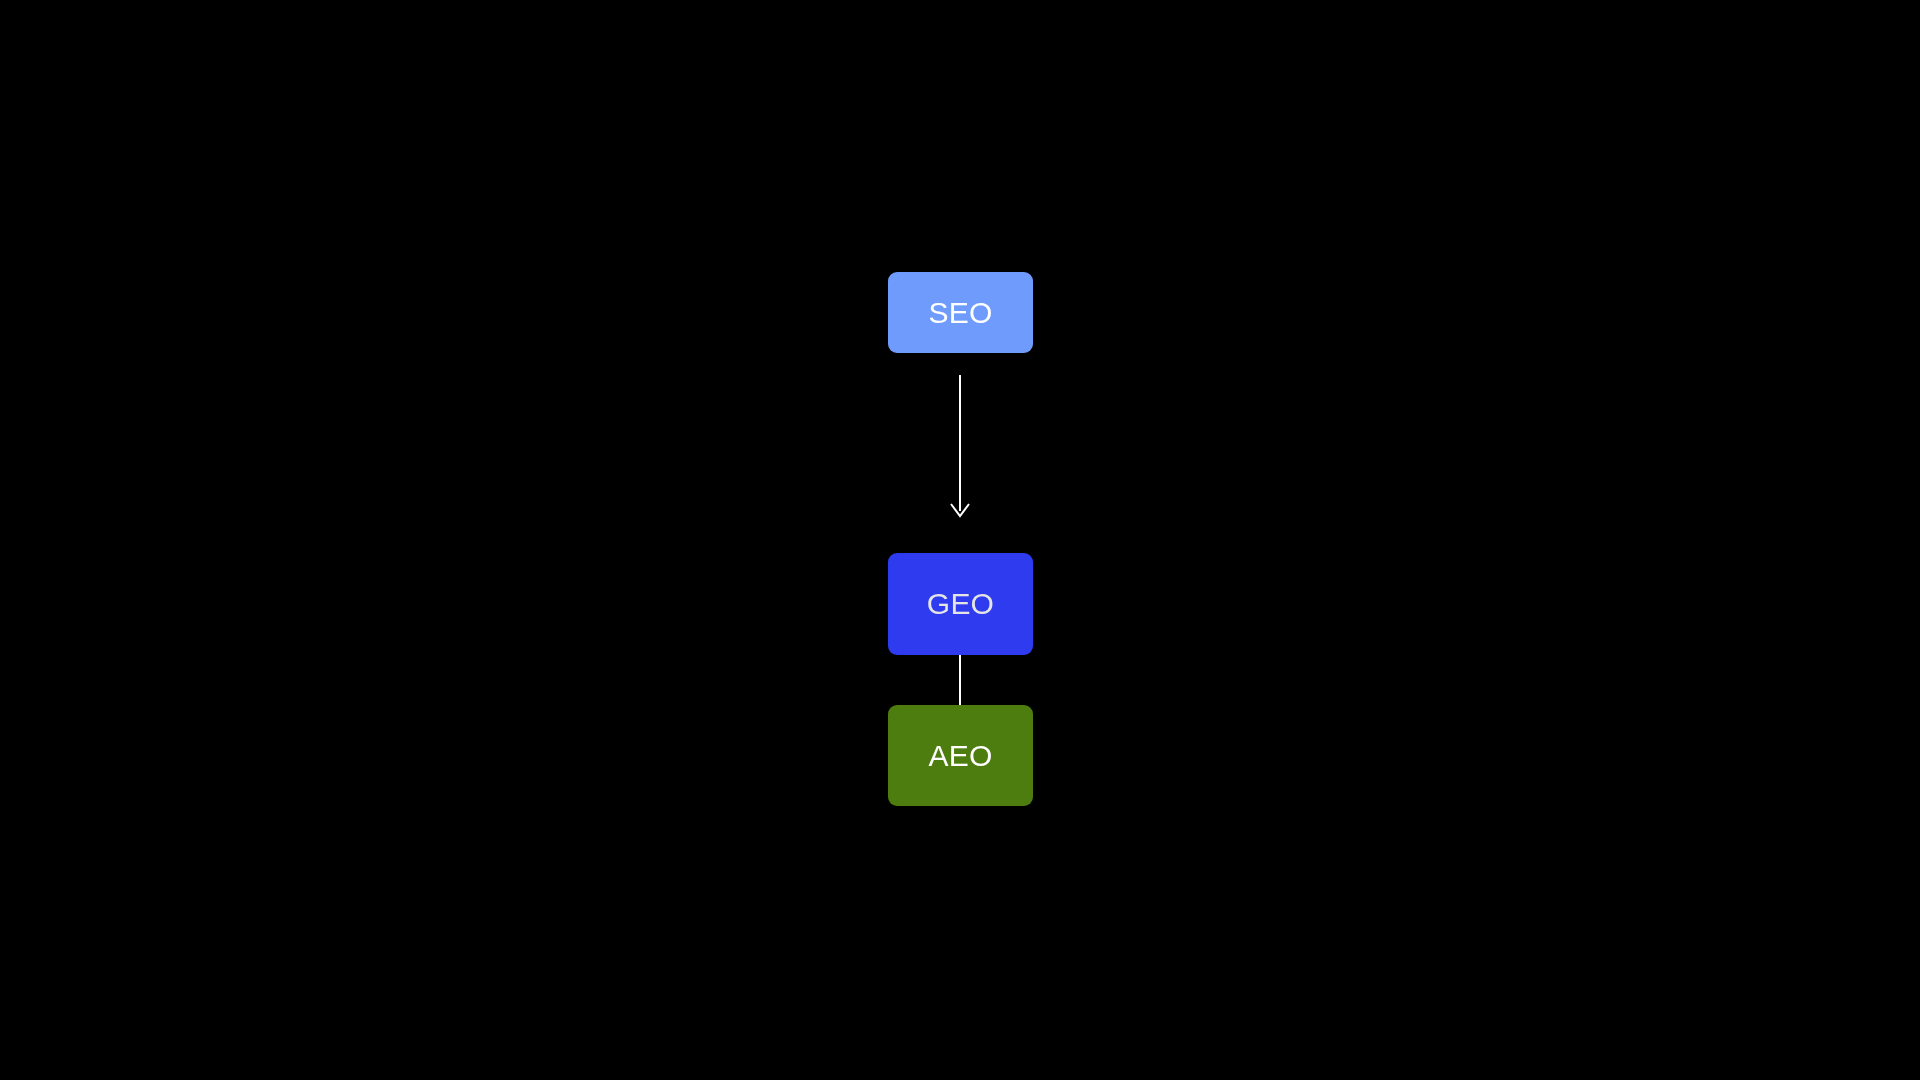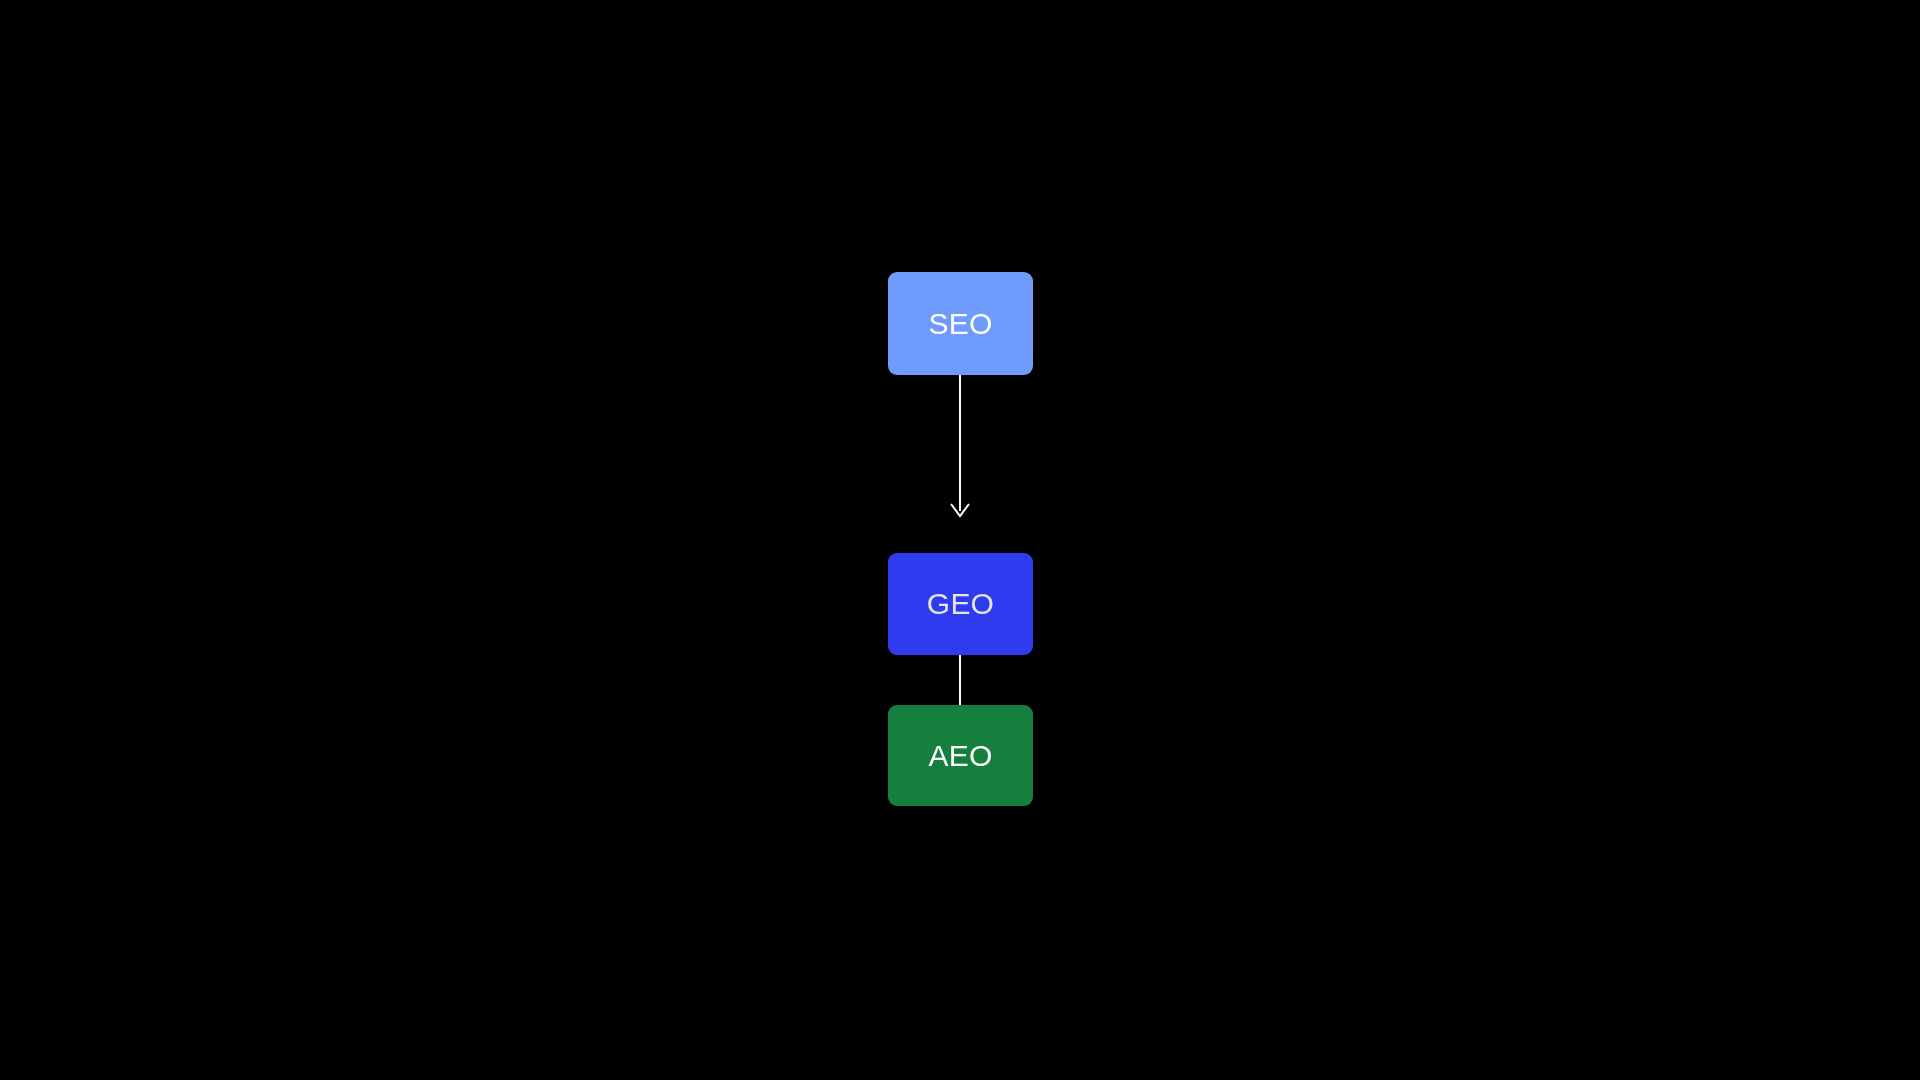--- a/index.html
+++ b/index.html
@@ -78,25 +78,25 @@
   <svg class="edge-layer" width="1920" height="1080" viewBox="0 0 1920 1080" xmlns="http://www.w3.org/2000/svg">
     <g>
       <line id="edge-line-1" x1="960" y1="375" x2="960" y2="511" stroke="#ffffff" stroke-width="2"></line>
       <path id="edge-arrow-1" d="M 951 504 L 960 516 L 969 504" fill="none" stroke="#ffffff" stroke-width="2" stroke-linecap="butt" stroke-linejoin="miter"></path>
     </g>
     <g>
       <line id="edge-line-2" x1="960" y1="655" x2="960" y2="705" stroke="#ffffff" stroke-width="2"></line>
     </g>
   </svg>
 
-  <div class="node" id="node-seo" style="left: 888px; top: 272px; width: 145px; height: 103px; background: rgb(111, 156, 252); align-items: center;">
+  <div class="node" id="node-seo" style="left: 888px; top: 272px; width: 145px; height: 81px; background: rgb(111, 156, 252); align-items: center;">
     <span class="node-label" style="color: rgb(255, 255, 255);">SEO</span>
   </div>
 
   <div class="node" id="node-geo" style="left: 888px; top: 553px; width: 145px; height: 102px; background: rgb(46, 59, 239);">
     <span class="node-label" style="color: #e5e5e5;">GEO</span>
   </div>
 
-  <div class="node" id="node-aeo" style="left: 888px; top: 705px; width: 145px; height: 101px; background: #15803d;">
+  <div class="node" id="node-aeo" style="left: 888px; top: 705px; width: 145px; height: 101px; background: #4d7c0f;">
     <span class="node-label" style="color: rgb(255, 255, 255);">AEO</span>
   </div>
 
 </div>
 
 </body></html>

